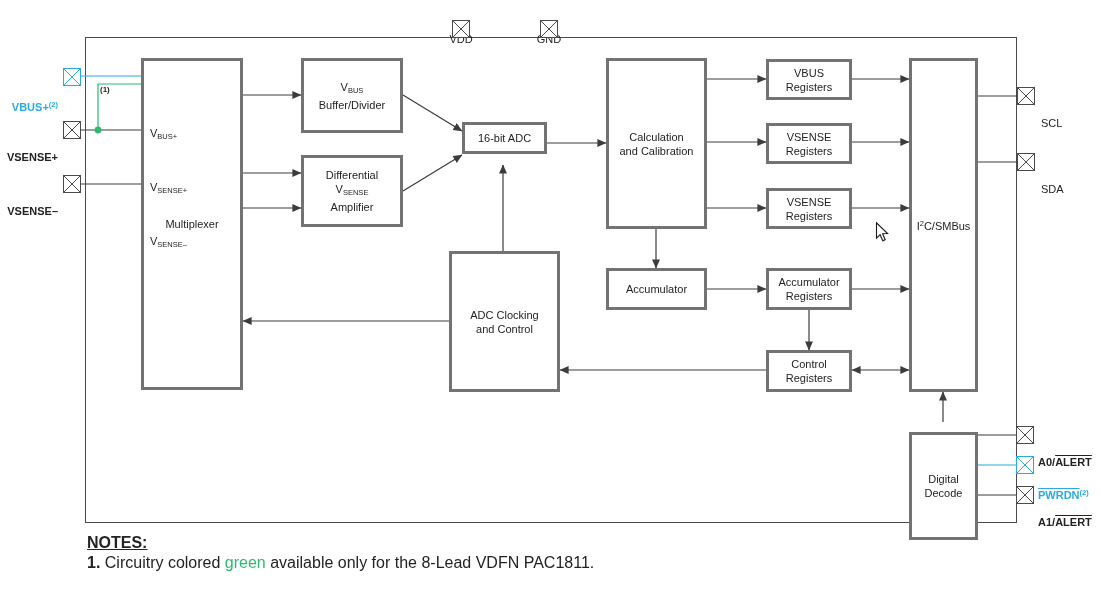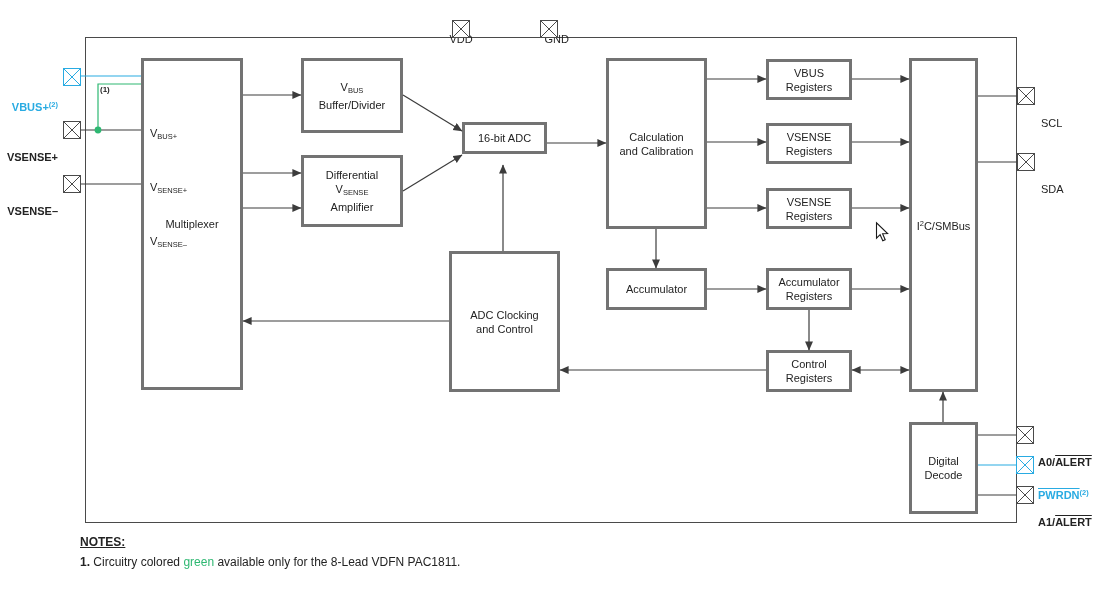--- a/index.html
+++ b/index.html
@@ -20,21 +20,21 @@
   .mux-port{position:absolute;font-size:11px;line-height:13px;text-align:left;}
   .pinbox{position:absolute;width:18px;height:18px;z-index:3;background:#fff;}
   .pinbox svg{display:block;}
   .pin-label{position:absolute;font-size:11px;line-height:13px;font-weight:600;z-index:2;white-space:nowrap;margin-top:28px;}
   .pin-label.plain{font-weight:400;}
   .blue{color:#29abe2;}
   .greentxt{color:#2eb872;}
   .ovl{text-decoration:overline;}
   .wires{position:absolute;left:0;top:0;z-index:4;pointer-events:none;}
   .ann-ref{position:absolute;font-size:8px;font-weight:700;z-index:2;}
-  .notes{position:absolute;left:80px;top:535px;font-size:12px;line-height:15px;z-index:2;}
+  .notes{position:absolute;left:87px;top:535px;font-size:16px;line-height:15px;z-index:2;}
   .notes-heading{font-weight:700;text-decoration:underline;margin-bottom:5px;}
   .note-line{margin-bottom:6px;}
   .note-line b{font-weight:700;}
 </style>
 </head>
 <body>
 
 <div class="stage">
 
   <div class="outer"></div>
@@ -103,21 +103,21 @@
 
   <div class="block" style="left:766px;top:350px;width:86px;height:42px">
     <span>Control</span>
     <span>Registers</span>
   </div>
 
   <div class="block" style="left:909px;top:58px;width:69px;height:334px">
     <span><span>I</span><sup>2</sup><span>C/SMBus</span></span>
   </div>
 
-  <div class="block" style="left:909px;top:422px;width:69px;height:92px">
+  <div class="block" style="left:909px;top:432px;width:69px;height:108px">
     <span>Digital</span>
     <span>Decode</span>
   </div>
 
   <div class="pinbox" style="left:452px;top:20px">
     <svg width="18" height="18">
         <rect x="0.5" y="0.5" width="17" height="17" fill="#fff" stroke="#4a4a4a"></rect>
         <line x1="0.5" y1="0.5" x2="17.5" y2="17.5" stroke="#4a4a4a"></line>
         <line x1="17.5" y1="0.5" x2="0.5" y2="17.5" stroke="#4a4a4a"></line>
       </svg>
@@ -182,21 +182,21 @@
   </div>
   <div class="pinbox" style="left:1016px;top:486px">
     <svg width="18" height="18">
         <rect x="0.5" y="0.5" width="17" height="17" fill="#fff" stroke="#4a4a4a"></rect>
         <line x1="0.5" y1="0.5" x2="17.5" y2="17.5" stroke="#4a4a4a"></line>
         <line x1="17.5" y1="0.5" x2="0.5" y2="17.5" stroke="#4a4a4a"></line>
       </svg>
   </div>
 
   <div class="pin-label plain" style="left:441px;top:5px;width:40px;text-align:center">VDD</div>
-  <div class="pin-label plain" style="left:529px;top:5px;width:40px;text-align:right">GND</div>
+  <div class="pin-label plain" style="left:529px;top:5px;width:40px;text-align:center">GND</div>
 
   <div class="pin-label blue" style="left:0;top:70px;width:58px;text-align:right"><span>VBUS+</span><sup>(2)</sup></div>
   <div class="pin-label" style="left:0;top:123px;width:58px;text-align:right">VSENSE+</div>
   <div class="pin-label" style="left:0;top:177px;width:58px;text-align:right">VSENSE–</div>
 
   <div class="pin-label plain" style="left:1041px;top:89px">SCL</div>
   <div class="pin-label plain" style="left:1041px;top:155px">SDA</div>
 
   <div class="pin-label" style="left:1038px;top:428px"><span>A0/</span><span class="ovl">ALERT</span></div>
   <div class="pin-label blue" style="left:1038px;top:458px"><span class="ovl">PWRDN</span><sup>(2)</sup></div>

